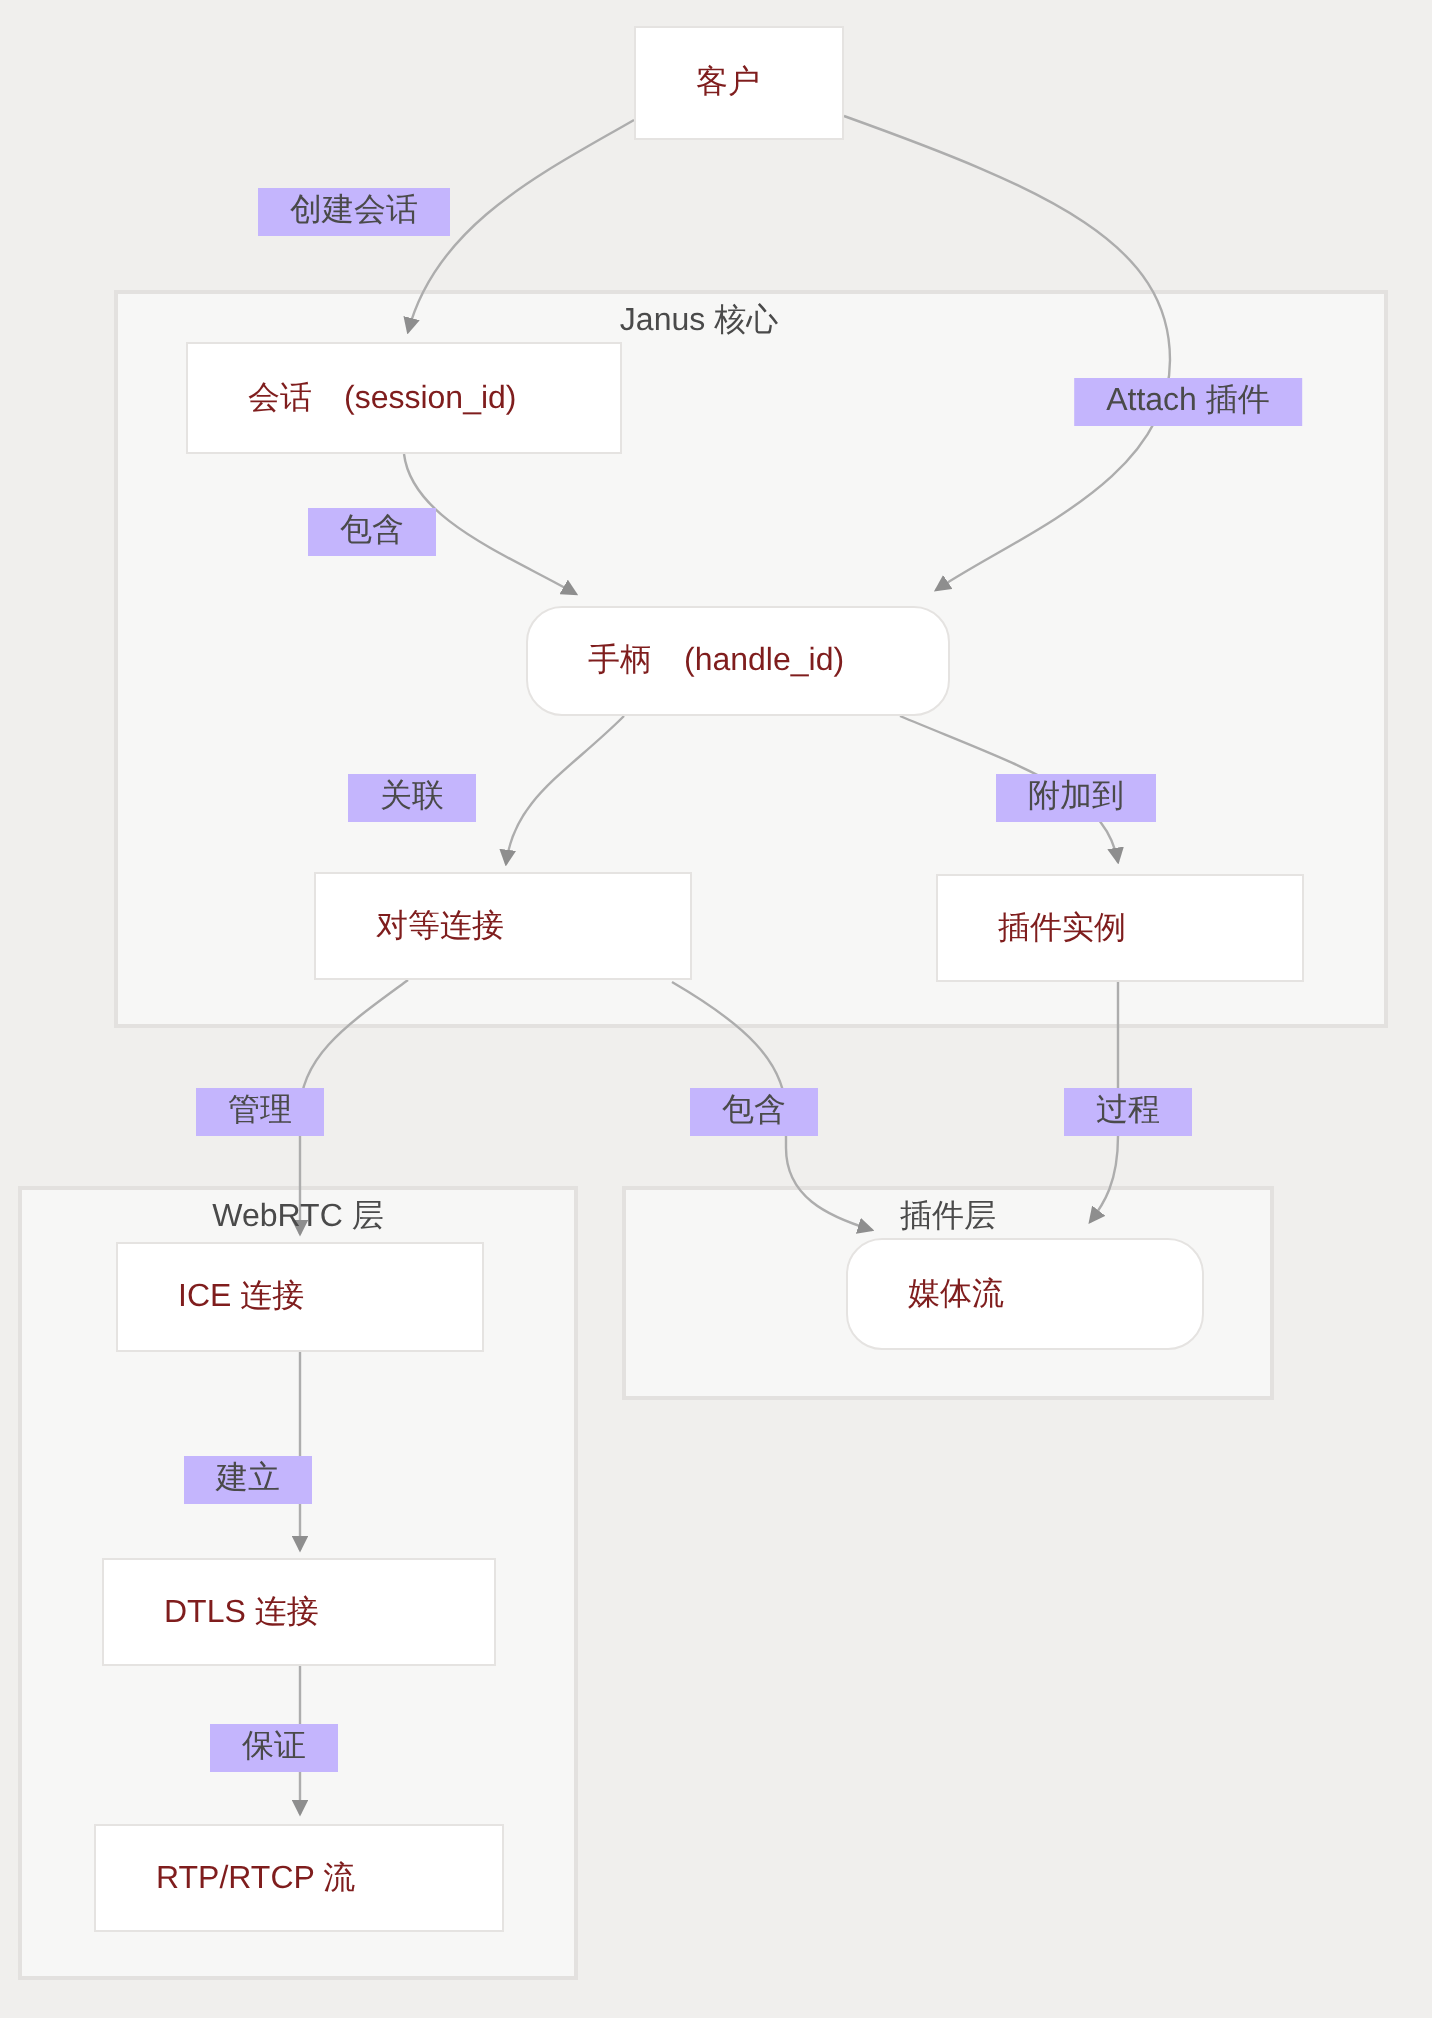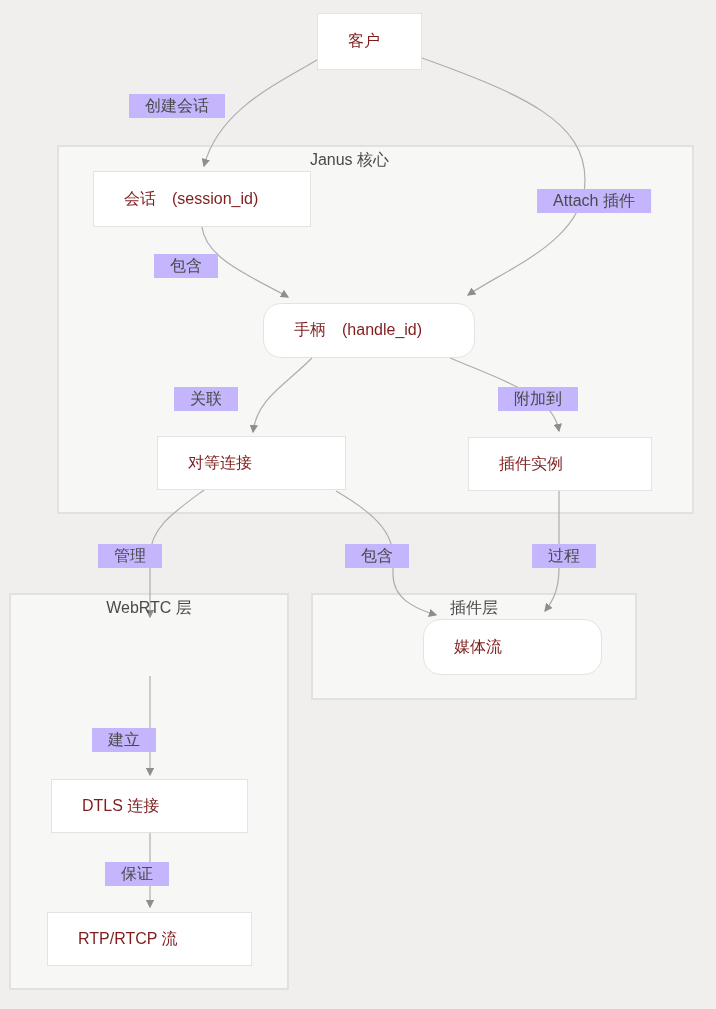--- a/index.html
+++ b/index.html
@@ -130,20 +130,23 @@
   </div>
   <div class="node n-handle">
     <span>手柄　(handle_id)</span>
   </div>
   <div class="node n-peer">
     <span>对等连接</span>
   </div>
   <div class="node n-plugini">
     <span>插件实例</span>
   </div>
+  <div class="node n-ice">
+    <span>ICE 连接</span>
+  </div>
   <div class="node n-dtls">
     <span>DTLS 连接</span>
   </div>
   <div class="node n-rtp">
     <span>RTP/RTCP 流</span>
   </div>
   <div class="node n-media">
     <span>媒体流</span>
   </div>
 

